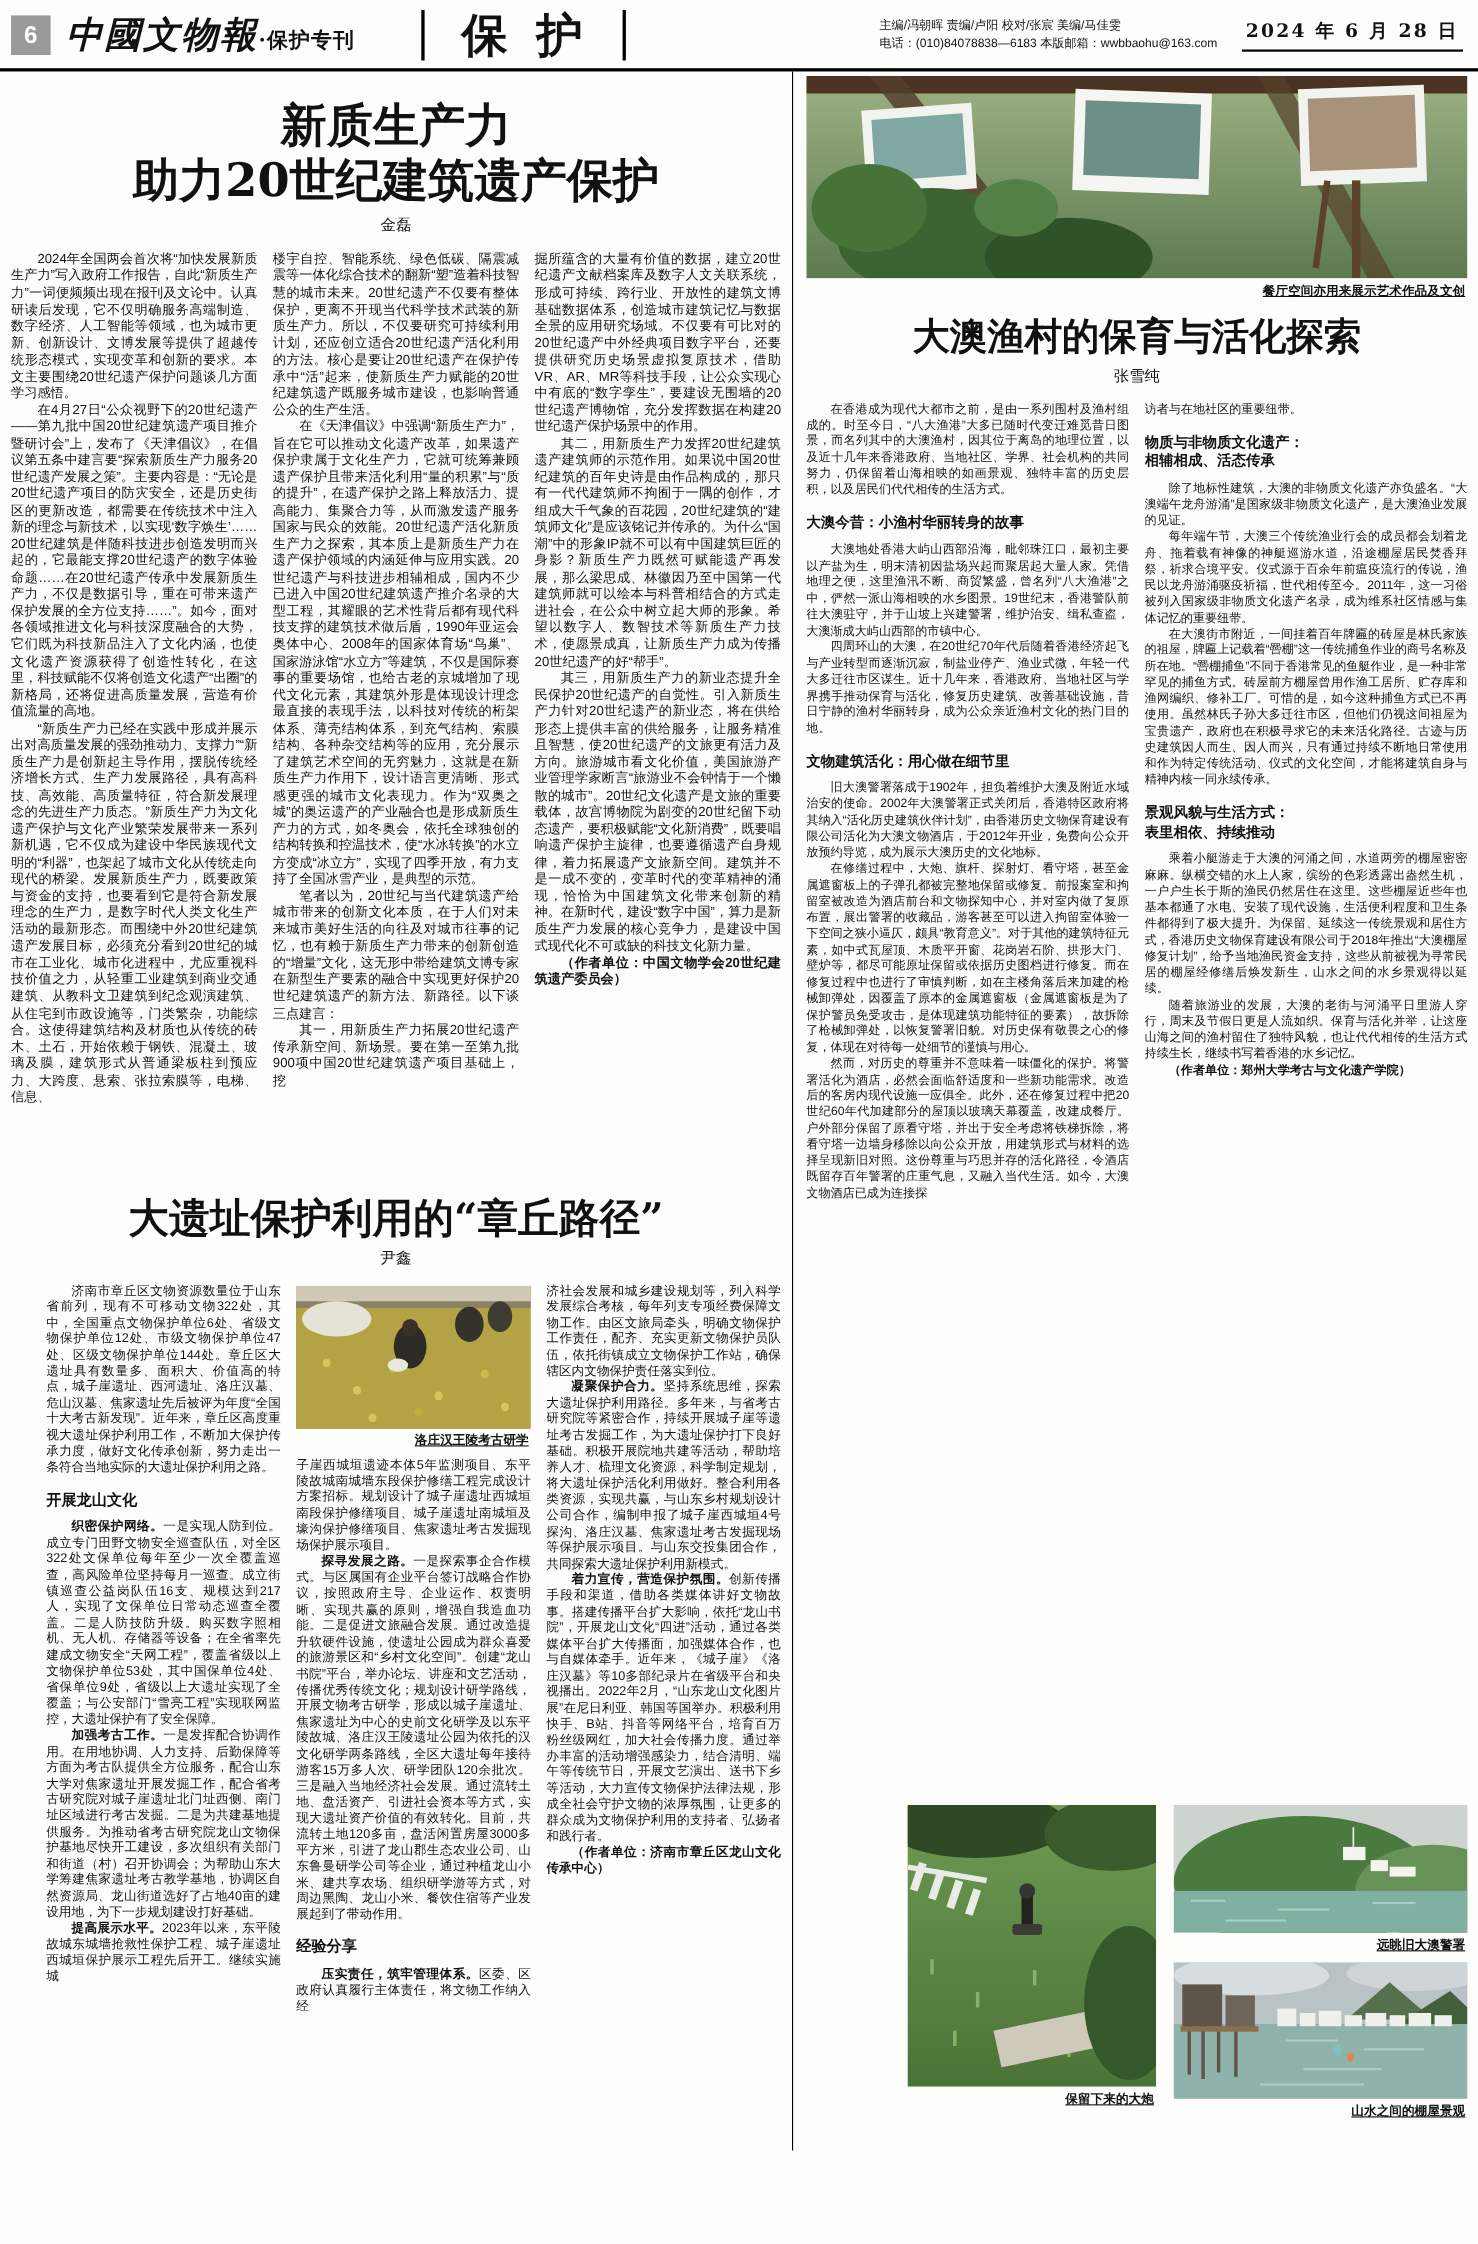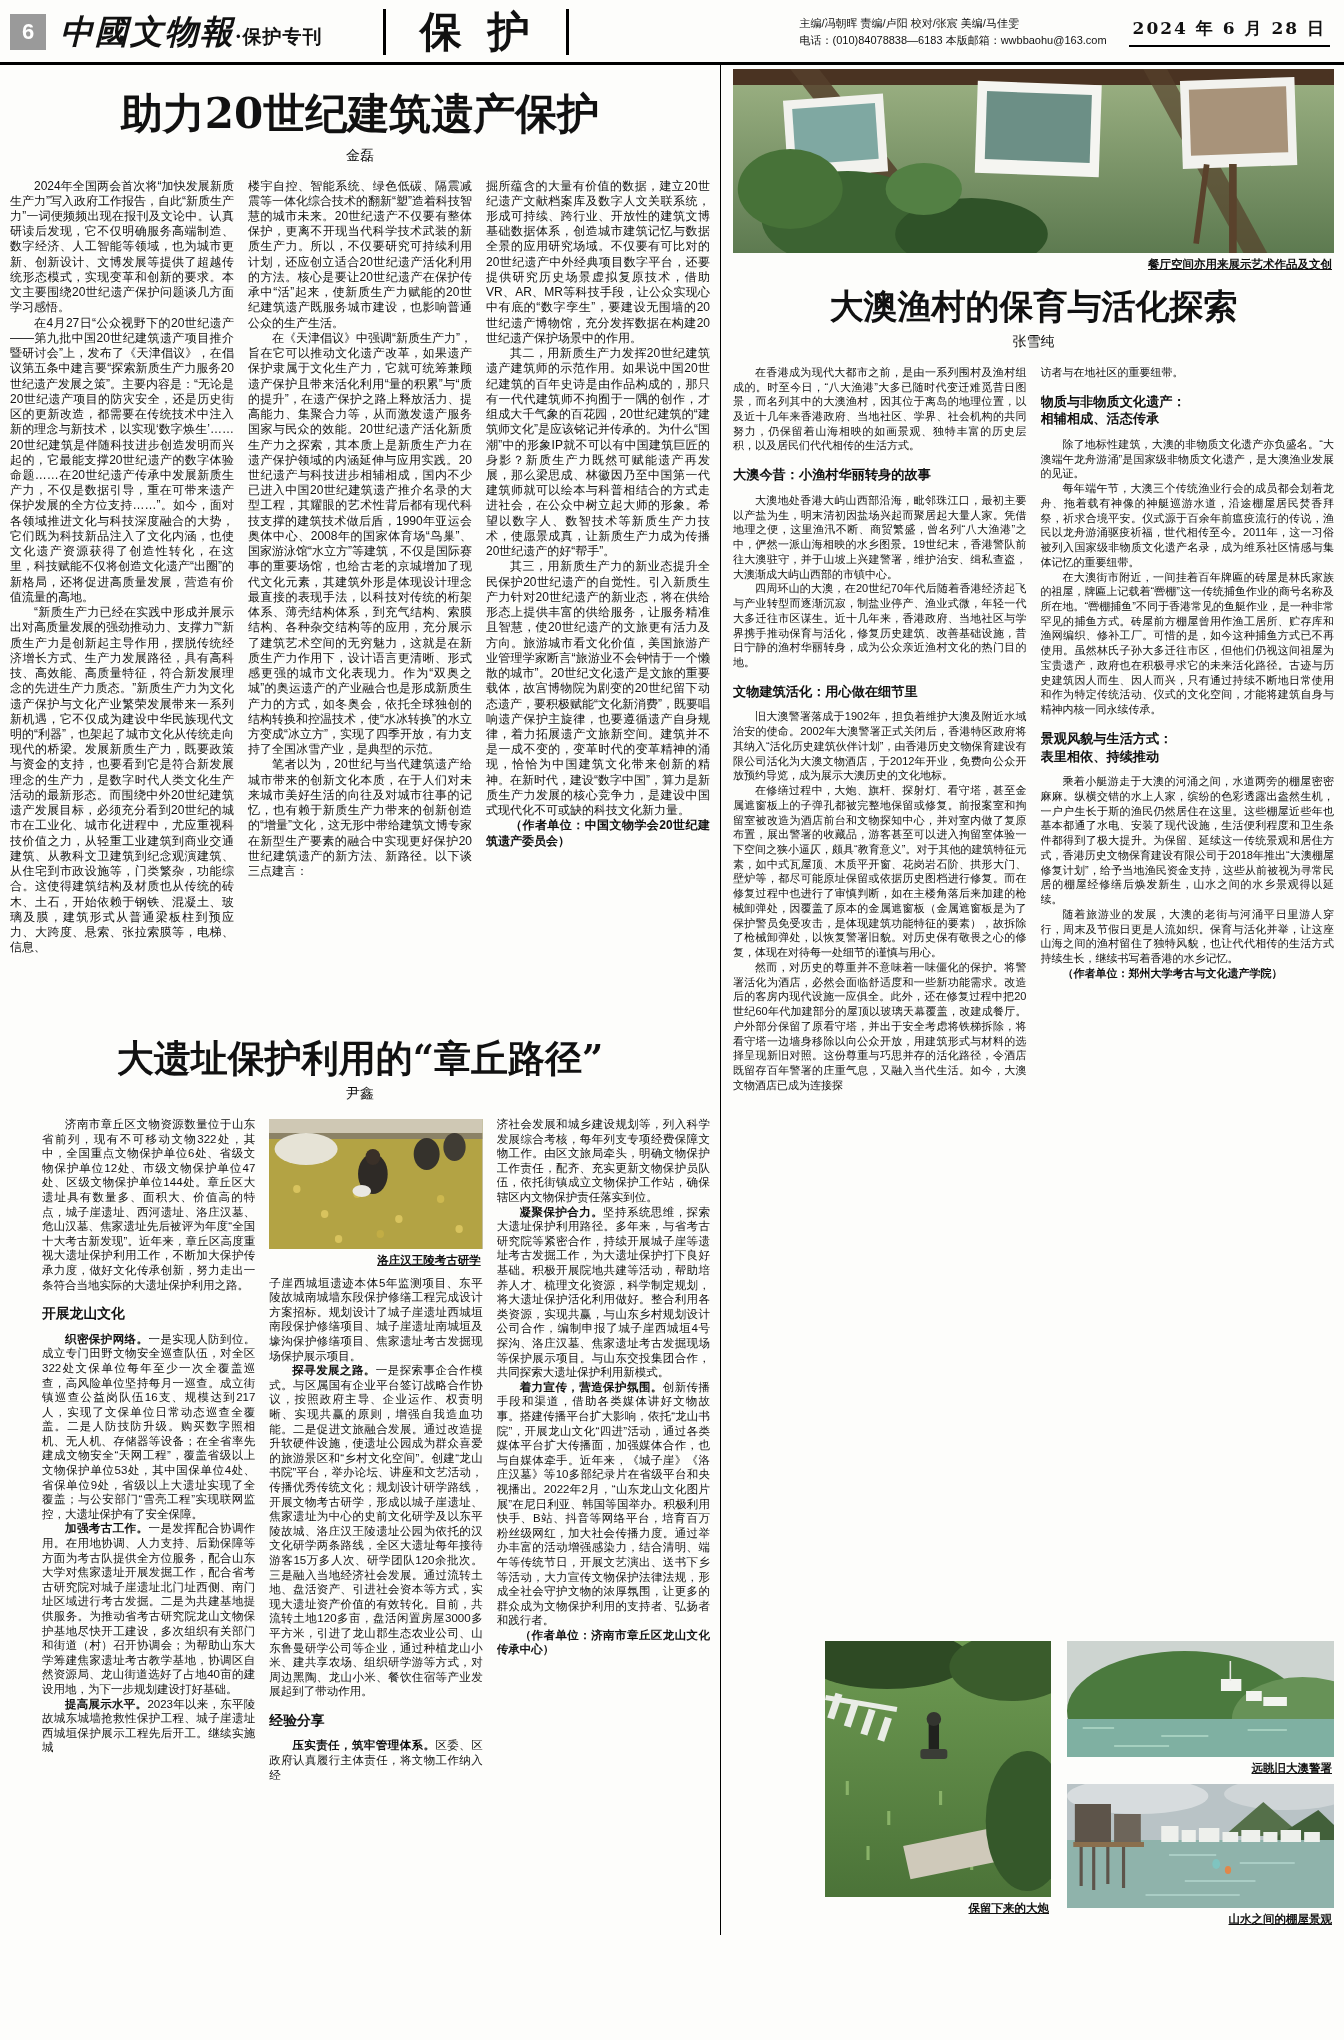--- a/index.html
+++ b/index.html
@@ -72,33 +72,35 @@
       <div class="date">2024 年 6 月 28 日</div>
     </div>
   </div>
 
   <div class="content">
 
     <div class="left-sec">
 
       <section>
         <div class="headline1">
+          <div>新质生产力</div>
           <div>助力20世纪建筑遗产保护</div>
         </div>
         <div class="byline">金磊</div>
         <div class="cols a1-cols">
           <div class="col">
               <p class="para">2024年全国两会首次将“加快发展新质生产力”写入政府工作报告，自此“新质生产力”一词便频频出现在报刊及文论中。认真研读后发现，它不仅明确服务高端制造、数字经济、人工智能等领域，也为城市更新、创新设计、文博发展等提供了超越传统形态模式，实现变革和创新的要求。本文主要围绕20世纪遗产保护问题谈几方面学习感悟。</p>
               <p class="para">在4月27日“公众视野下的20世纪遗产——第九批中国20世纪建筑遗产项目推介暨研讨会”上，发布了《天津倡议》，在倡议第五条中建言要“探索新质生产力服务20世纪遗产发展之策”。主要内容是：“无论是20世纪遗产项目的防灾安全，还是历史街区的更新改造，都需要在传统技术中注入新的理念与新技术，以实现‘数字焕生’……20世纪建筑是伴随科技进步创造发明而兴起的，它最能支撑20世纪遗产的数字体验命题……在20世纪遗产传承中发展新质生产力，不仅是数据引导，重在可带来遗产保护发展的全方位支持……”。如今，面对各领域推进文化与科技深度融合的大势，它们既为科技新品注入了文化内涵，也使文化遗产资源获得了创造性转化，在这里，科技赋能不仅将创造文化遗产“出圈”的新格局，还将促进高质量发展，营造有价值流量的高地。</p>
               <p class="para">“新质生产力已经在实践中形成并展示出对高质量发展的强劲推动力、支撑力”“新质生产力是创新起主导作用，摆脱传统经济增长方式、生产力发展路径，具有高科技、高效能、高质量特征，符合新发展理念的先进生产力质态。”新质生产力为文化遗产保护与文化产业繁荣发展带来一系列新机遇，它不仅成为建设中华民族现代文明的“利器”，也架起了城市文化从传统走向现代的桥梁。发展新质生产力，既要政策与资金的支持，也要看到它是符合新发展理念的生产力，是数字时代人类文化生产活动的最新形态。而围绕中外20世纪建筑遗产发展目标，必须充分看到20世纪的城市在工业化、城市化进程中，尤应重视科技价值之力，从轻重工业建筑到商业交通建筑、从教科文卫建筑到纪念观演建筑、从住宅到市政设施等，门类繁杂，功能综合。这使得建筑结构及材质也从传统的砖木、土石，开始依赖于钢铁、混凝土、玻璃及膜，建筑形式从普通梁板柱到预应力、大跨度、悬索、张拉索膜等，电梯、信息、</p>
             </div>
           <div class="col">
               <p class="para noindent">楼宇自控、智能系统、绿色低碳、隔震减震等一体化综合技术的翻新“塑”造着科技智慧的城市未来。20世纪遗产不仅要有整体保护，更离不开现当代科学技术武装的新质生产力。所以，不仅要研究可持续利用计划，还应创立适合20世纪遗产活化利用的方法。核心是要让20世纪遗产在保护传承中“活”起来，使新质生产力赋能的20世纪建筑遗产既服务城市建设，也影响普通公众的生产生活。</p>
               <p class="para">在《天津倡议》中强调“新质生产力”，旨在它可以推动文化遗产改革，如果遗产保护隶属于文化生产力，它就可统筹兼顾遗产保护且带来活化利用“量的积累”与“质的提升”，在遗产保护之路上释放活力、提高能力、集聚合力等，从而激发遗产服务国家与民众的效能。20世纪遗产活化新质生产力之探索，其本质上是新质生产力在遗产保护领域的内涵延伸与应用实践。20世纪遗产与科技进步相辅相成，国内不少已进入中国20世纪建筑遗产推介名录的大型工程，其耀眼的艺术性背后都有现代科技支撑的建筑技术做后盾，1990年亚运会奥体中心、2008年的国家体育场“鸟巢”、国家游泳馆“水立方”等建筑，不仅是国际赛事的重要场馆，也给古老的京城增加了现代文化元素，其建筑外形是体现设计理念最直接的表现手法，以科技对传统的桁架体系、薄壳结构体系，到充气结构、索膜结构、各种杂交结构等的应用，充分展示了建筑艺术空间的无穷魅力，这就是在新质生产力作用下，设计语言更清晰、形式感更强的城市文化表现力。作为“双奥之城”的奥运遗产的产业融合也是形成新质生产力的方式，如冬奥会，依托全球独创的结构转换和控温技术，使“水冰转换”的水立方变成“冰立方”，实现了四季开放，有力支持了全国冰雪产业，是典型的示范。</p>
               <p class="para">笔者以为，20世纪与当代建筑遗产给城市带来的创新文化本质，在于人们对未来城市美好生活的向往及对城市往事的记忆，也有赖于新质生产力带来的创新创造的“增量”文化，这无形中带给建筑文博专家在新型生产要素的融合中实现更好保护20世纪建筑遗产的新方法、新路径。以下谈三点建言：</p>
+              <p class="para">其一，用新质生产力拓展20世纪遗产传承新空间、新场景。要在第一至第九批900项中国20世纪建筑遗产项目基础上，挖</p>
             </div>
           <div class="col">
               <p class="para noindent">掘所蕴含的大量有价值的数据，建立20世纪遗产文献档案库及数字人文关联系统，形成可持续、跨行业、开放性的建筑文博基础数据体系，创造城市建筑记忆与数据全景的应用研究场域。不仅要有可比对的20世纪遗产中外经典项目数字平台，还要提供研究历史场景虚拟复原技术，借助VR、AR、MR等科技手段，让公众实现心中有底的“数字孪生”，要建设无围墙的20世纪遗产博物馆，充分发挥数据在构建20世纪遗产保护场景中的作用。</p>
               <p class="para">其二，用新质生产力发挥20世纪建筑遗产建筑师的示范作用。如果说中国20世纪建筑的百年史诗是由作品构成的，那只有一代代建筑师不拘囿于一隅的创作，才组成大千气象的百花园，20世纪建筑的“建筑师文化”是应该铭记并传承的。为什么“国潮”中的形象IP就不可以有中国建筑巨匠的身影？新质生产力既然可赋能遗产再发展，那么梁思成、林徽因乃至中国第一代建筑师就可以绘本与科普相结合的方式走进社会，在公众中树立起大师的形象。希望以数字人、数智技术等新质生产力技术，使愿景成真，让新质生产力成为传播20世纪遗产的好“帮手”。</p>
               <p class="para">其三，用新质生产力的新业态提升全民保护20世纪遗产的自觉性。引入新质生产力针对20世纪遗产的新业态，将在供给形态上提供丰富的供给服务，让服务精准且智慧，使20世纪遗产的文旅更有活力及方向。旅游城市看文化价值，美国旅游产业管理学家断言“旅游业不会钟情于一个懒散的城市”。20世纪文化遗产是文旅的重要载体，故宫博物院为剧变的20世纪留下动态遗产，要积极赋能“文化新消费”，既要唱响遗产保护主旋律，也要遵循遗产自身规律，着力拓展遗产文旅新空间。建筑并不是一成不变的，变革时代的变革精神的涌现，恰恰为中国建筑文化带来创新的精神。在新时代，建设“数字中国”，算力是新质生产力发展的核心竞争力，是建设中国式现代化不可或缺的科技文化新力量。</p>
               <p class="para author">（作者单位：中国文物学会20世纪建筑遗产委员会）</p>
             </div>
         </div>
       </section>
 

